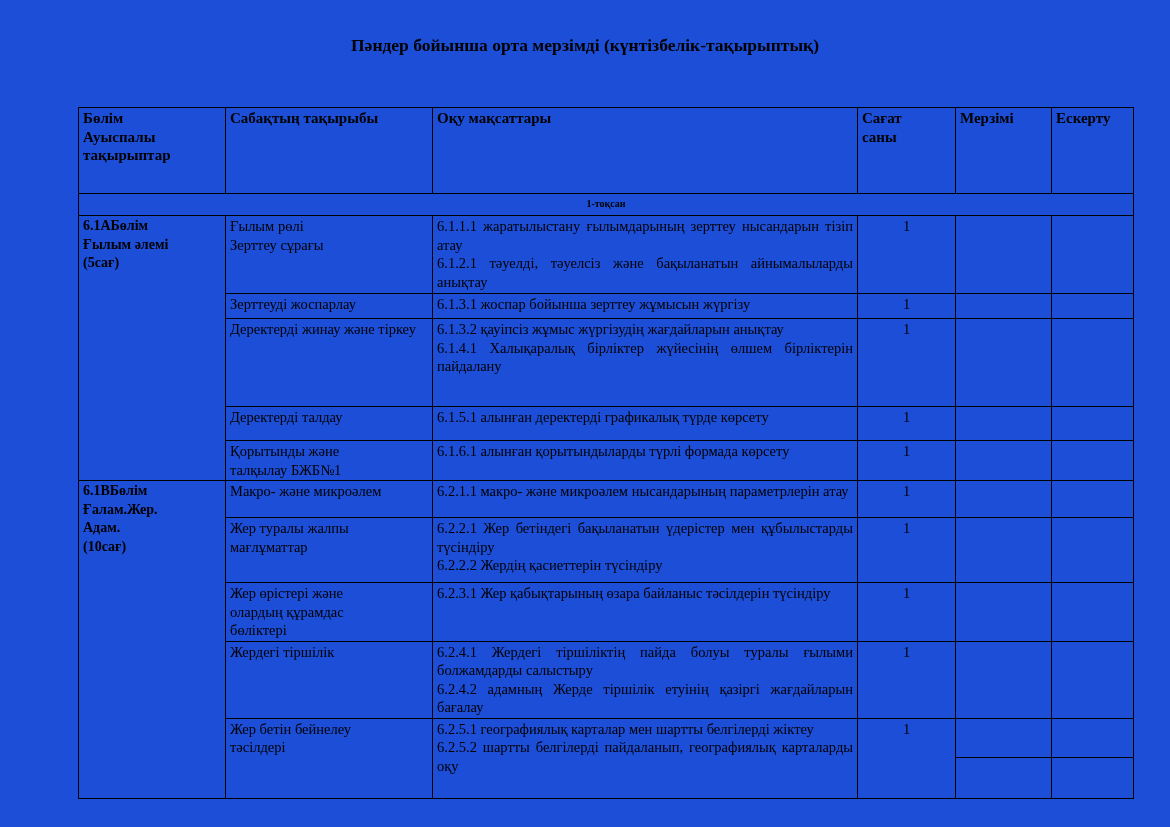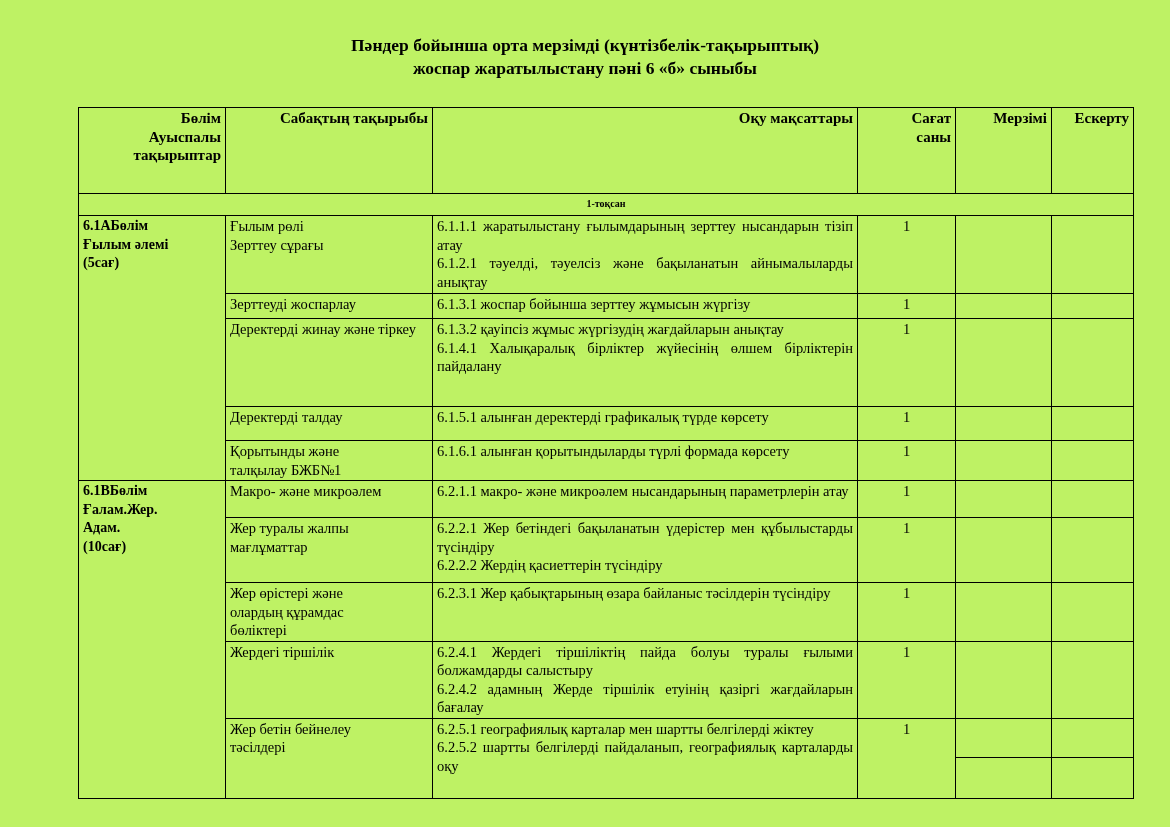--- a/index.html
+++ b/index.html
@@ -1,19 +1,19 @@
 <!DOCTYPE html>
 <html><head>
 <meta charset="utf-8">
 <style>
   html,body{margin:0;padding:0;background:#ffffff;}
   .page{
     position:relative;
     width:1170px;height:827px;
-    background:#bef264;
+    background:#1d4ed8;
     font-family:"Liberation Serif", serif;
     color:#000;
     overflow:hidden;
   }
   .title-block{
     position:absolute;
     left:0;top:34px;width:1170px;
     text-align:center;
     font-weight:bold;
     font-size:17.5px;
@@ -29,21 +29,21 @@
   }
   table.plan td{
     border:1px solid #000;
     vertical-align:top;
     padding:1px 4px;
     overflow:hidden;
     line-height:18.5px;
   }
   td.hdr{
     font-weight:bold;
-    text-align:right;
+    text-align:left;
     vertical-align:top;
     white-space:pre-line;
     font-size:15px;
     line-height:21px;
     padding-top:2px;
   }
   td.quarter{
     font-weight:bold;
     text-align:center;
     padding:0;
@@ -80,21 +80,20 @@
     height:0;
   }
 </style>
 </head>
 <body>
 
 <div class="page">
 
   <div class="title-block">
     <div>Пәндер бойынша орта мерзімді (күнтізбелік-тақырыптық)</div>
-    <div>жоспар жаратылыстану пәні 6 «б» сыныбы</div>
   </div>
 
   <table class="plan">
     <colgroup>
       <col style="width:147px">
         <col style="width:207px">
         <col style="width:425px">
       <col style="width:98px">
         <col style="width:96px">
         <col style="width:82px">

